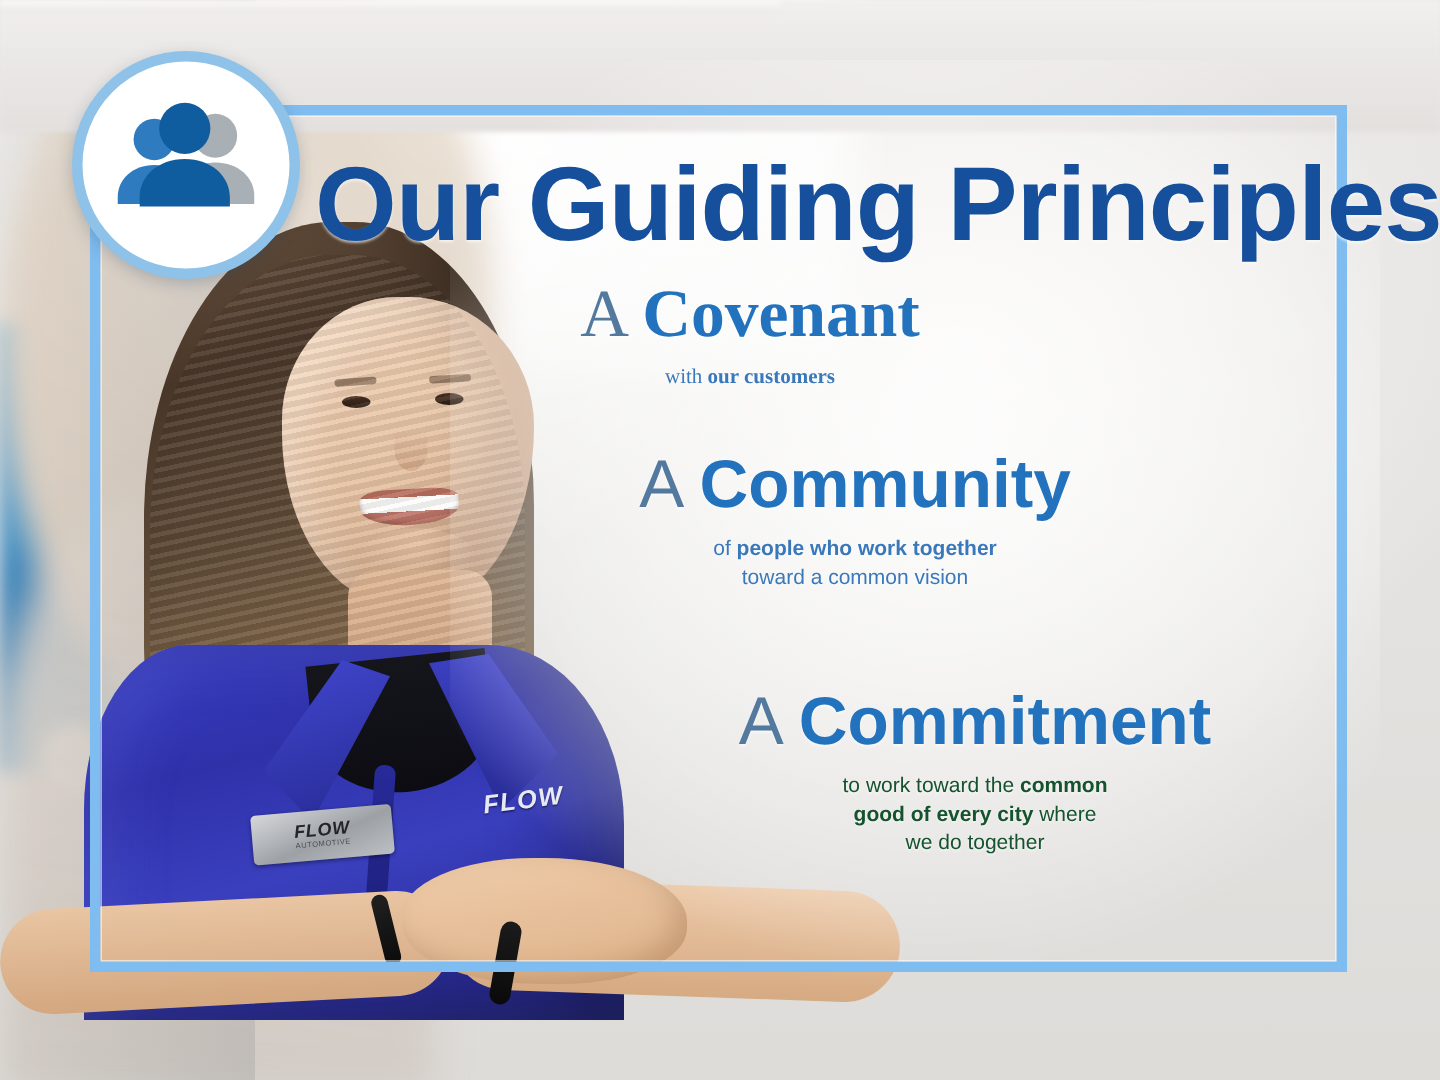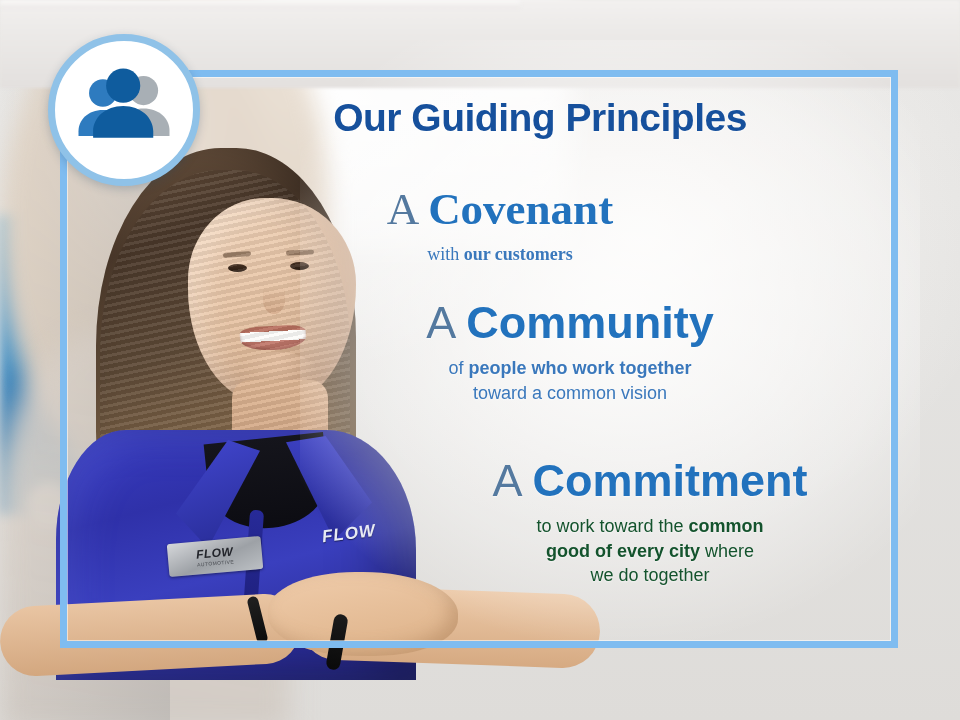--- a/index.html
+++ b/index.html
@@ -254,36 +254,36 @@
     box-shadow:0 3px 10px rgba(40,70,100,.25);
     display:flex; align-items:center; justify-content:center;
   }
   .badge-circle svg{width:104px;height:104px;display:block;}
 
   
   .content{position:absolute; left:0; top:0; width:960px; height:720px; pointer-events:none;}
 
   .title{
     position:absolute; left:210px; top:96px; width:660px;
-    font-size:39px; font-weight:bold; letter-spacing:-.5px;
+    font-size:70px; font-weight:bold; letter-spacing:-.5px;
     color:#16509c;
-    text-align:center;
+    text-align:right;
     text-shadow:0 1px 2px rgba(255,255,255,.65);
     white-space:nowrap;
   }
 
   .block{position:absolute; text-align:center;}
   .block .head{
     font-size:45px; line-height:1.04; white-space:nowrap;
     text-shadow:0 1px 2px rgba(255,255,255,.6);
   }
   .block .head .art{font-weight:normal; color:#54799f;}
   .block .head .key{font-weight:bold; color:#2272bd;}
   .block .sub{
-    font-size:18px; line-height:1.38; color:#3a78bc;
+    font-size:14px; line-height:1.38; color:#3a78bc;
     margin-top:9px;
     text-shadow:0 1px 2px rgba(255,255,255,.6);
   }
   .block .sub b{font-weight:bold;}
   .block .sub .ln{display:block; white-space:nowrap;}
 
   #block-0{left:300px; top:186px; width:400px;font-family:Liberation Serif, serif;}
   #block-1{left:360px; top:288px; width:420px;margin-top:12px;}
   #block-2{left:420px; top:458px; width:460px;}
 </style>

